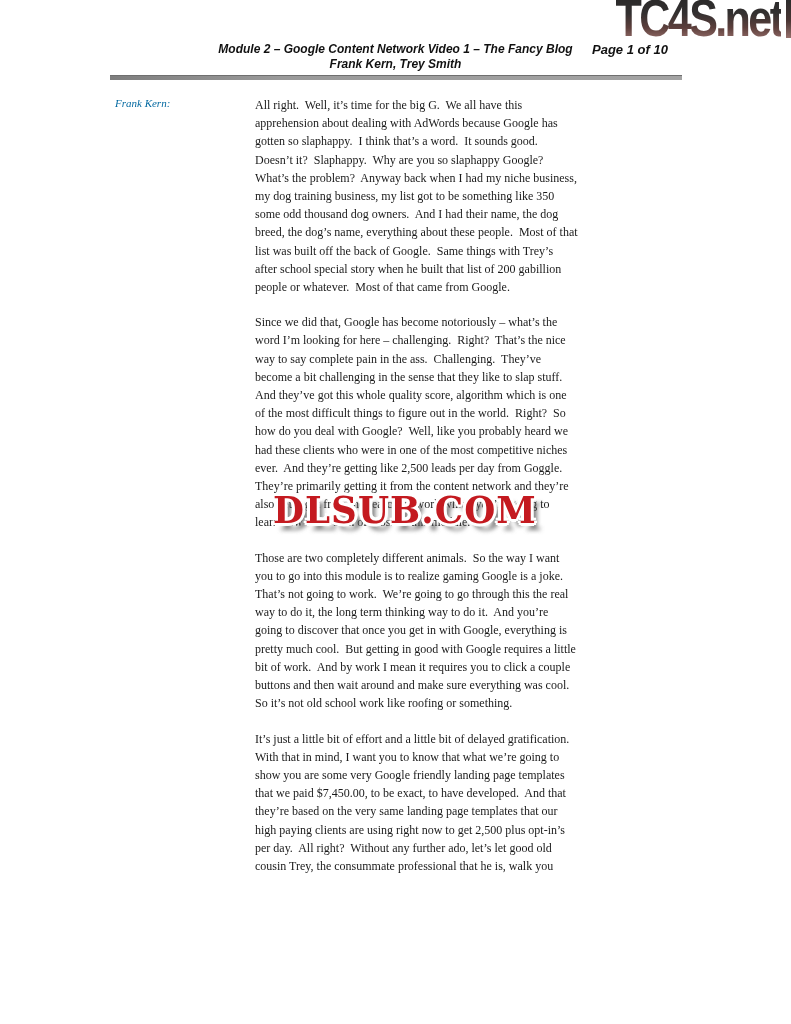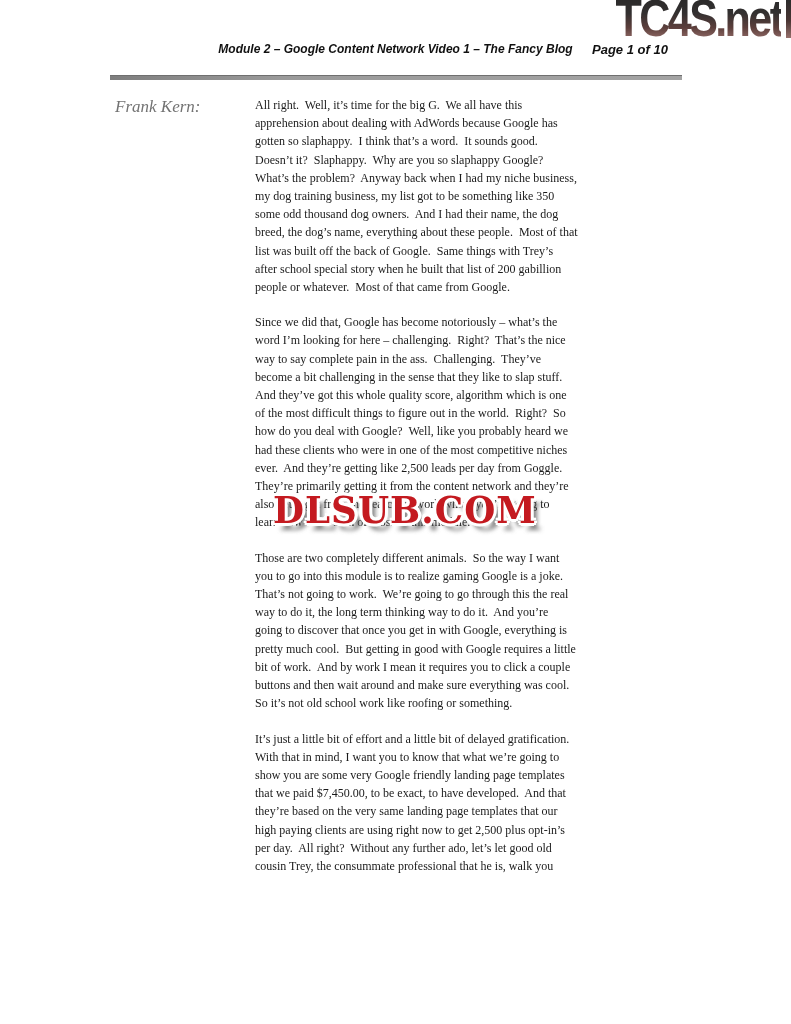--- a/index.html
+++ b/index.html
@@ -33,21 +33,21 @@
     font-size:12px;line-height:15px;color:#111;
   }
   .rule{position:absolute;left:110px;width:572px;height:4px;
     background:linear-gradient(90deg,#7e7e7e 0%,#9a9a9a 30%,#a3a3a3 100%);
     border-top:1px solid #6f6f6f;}
   .rule-top{top:75px;}
   .rule-bottom{top:934px;}
   
   .speaker{
     position:absolute;top:97px;left:115px;
-    font-style:italic;font-size:17px;color:#737373;
+    font-style:italic;font-size:11px;color:#0369a1;
   }
   .transcript{
     position:absolute;top:96px;left:255px;width:480px;
     font-size:12px;line-height:18.2px;
   }
   .para{margin:0 0 17px 0;white-space:pre-wrap;}
   
   .dlsub-watermark{
     position:absolute;top:489px;left:256px;width:292px;
     font-family:"DejaVu Serif",serif;font-weight:bold;
@@ -89,20 +89,21 @@
 <body>
 
 <div class="page">
 
   <div class="tc4s-logo">TC4S.net</div>
   <div class="logo-edge-strip"></div>
   <div class="logo-page-label">Page 1 of 10</div>
 
   <div class="doc-header">
     <div>Module 2 – Google Content Network Video 1 – The Fancy Blog</div>
+    <div>Frank Kern, Trey Smith</div>
   </div>
 
   <div class="rule rule-top"></div>
 
   <div class="speaker">Frank Kern:</div>
 
   <div class="transcript">
     <p class="para">All right.  Well, it’s time for the big G.  We all have this
 apprehension about dealing with AdWords because Google has
 gotten so slaphappy.  I think that’s a word.  It sounds good.

